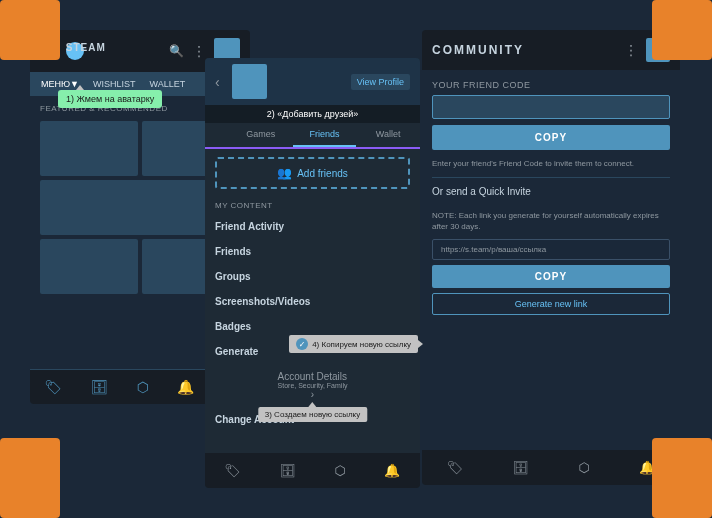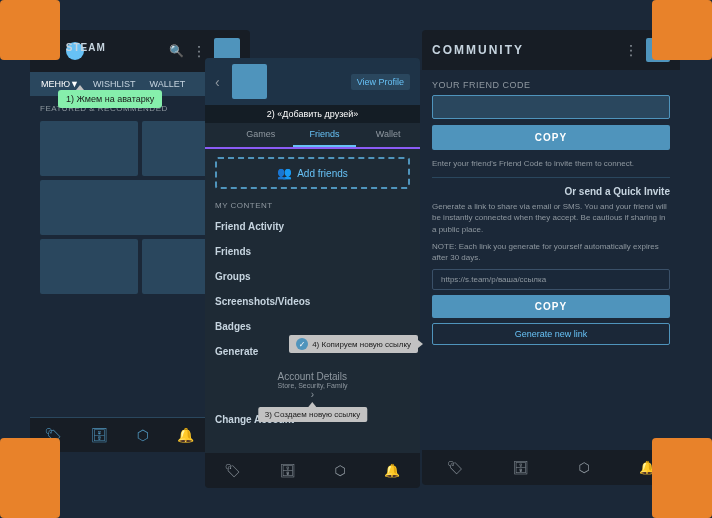--- a/index.html
+++ b/index.html
@@ -54,21 +54,21 @@
       height: 455px;
       display: flex;
       flex-direction: column;
     }
 
     
     .steam-panel {
       position: absolute;
       top: 0; left: 0;
       width: 220px;
-      height: 422px;
+      height: 374px;
       background: #1b2838;
       border-radius: 4px;
       overflow: hidden;
     }
 
     .steam-header {
       background: #171d25;
       padding: 8px 10px;
       display: flex;
       align-items: center;
@@ -417,23 +417,22 @@
 
     .divider {
       border: none;
       border-top: 1px solid #2a475e;
       margin: 8px 0;
     }
 
     .quick-invite-title {
       color: #c6d4df;
       font-size: 10px;
-      font-weight: bold;
-      margin-bottom: 4px;
-      text-align: right;
+      font-weight: normal;
+      margin-bottom: 13px;
     }
 
     .quick-invite-text {
       color: #8f98a0;
       font-size: 8px;
       line-height: 1.4;
       margin-bottom: 6px;
     }
 
     
@@ -686,21 +685,20 @@
       
       <div class="section-title">Your Friend Code</div>
       <input class="friend-code-input" type="text" style="">
       <div class="copy-btn">COPY</div>
       <div class="helper-text">Enter your friend's Friend Code to invite them to connect.</div>
 
       <hr class="divider">
 
       
       <div class="quick-invite-title">Or send a Quick Invite</div>
-      <div class="quick-invite-text">Generate a link to share via email or SMS. You and your friend will be instantly connected when they accept. Be cautious if sharing in a public place.</div>
       <div class="quick-invite-text">NOTE: Each link you generate for yourself automatically expires after 30 days.</div>
 
       <div class="link-url">https://s.team/p/ваша/ссылка</div>
       <div class="copy-btn-2">COPY</div>
       <div class="gen-link-btn">Generate new link</div>
     </div>
 
     <div class="right-bottom-nav">
       <span class="right-bottom-icon">🏷</span>
       <span class="right-bottom-icon">🗄</span>

